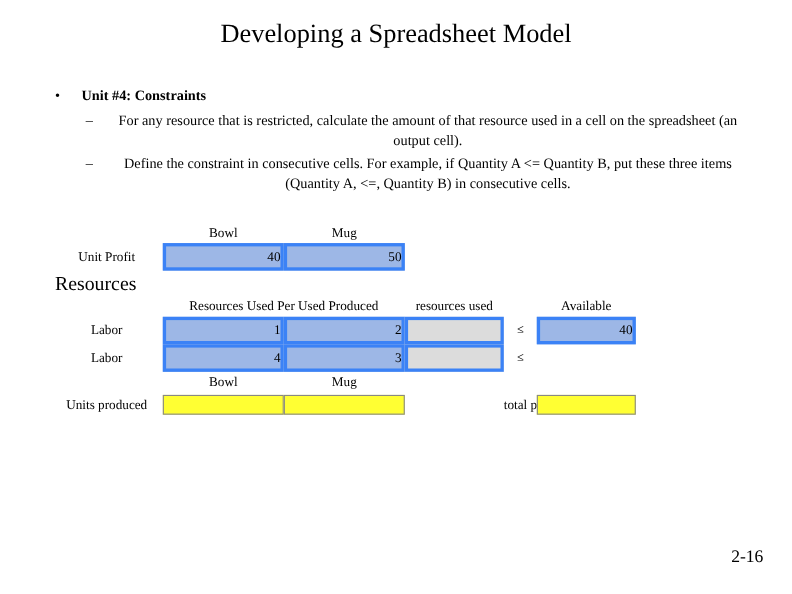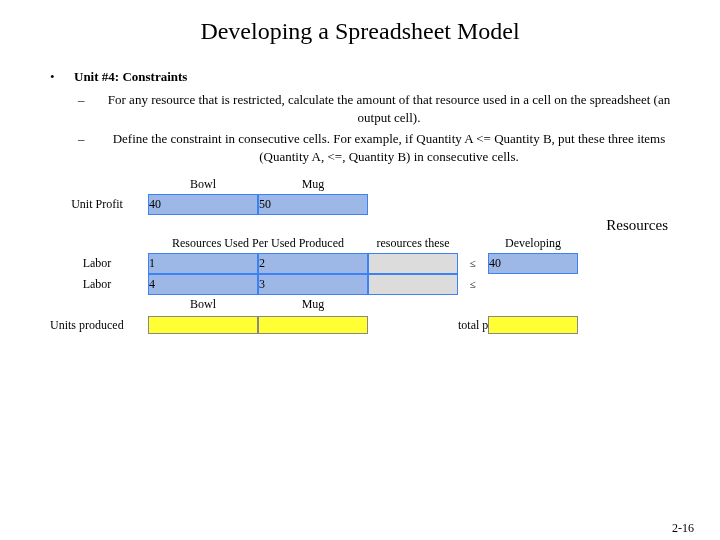--- a/index.html
+++ b/index.html
@@ -10,63 +10,63 @@
     height: 540px;
     font-family: "Times New Roman", Times, serif;
     background: #fff;
     color: #000;
     position: relative;
   }
   .title {
     text-align: center;
     font-size: 24px;
     margin-top: 18px;
-    margin-bottom: 24px;
+    margin-bottom: 34px;
     font-weight: normal;
   }
   .content {
     padding: 0 40px 0 50px;
     font-size: 13px;
   }
   .bul-row { display: flex; }
   .bul { width: 24px; }
   .step-heading { font-weight: bold; }
   .sub-list { margin-top: 6px; }
   .sub-row { display: flex; margin-left: 28px; margin-bottom: 4px; line-height: 1.35; }
   .dash { width: 20px; }
   .sub-text { flex: 1; text-align: center; }
   .company { margin-top: 36px; font-size: 12px; }
-  .sheet { margin-top: 10px; font-size: 12px; }
+  .sheet { margin-top: 27px; font-size: 12px; }
   .grid {
     display: grid;
     grid-template-columns: 98px 110px 110px 90px 30px 90px;
     align-items: center;
   }
   .lbl { text-align: center; padding-right: 4px; }
   .hdr-cell { text-align: center; padding: 2px 0; }
-  .val-cell { text-align: left; padding: 2px 0; border: 1px solid #3b82f6; }
+  .val-cell { text-align: right; padding: 2px 0; border: 3px solid #3b82f6; }
   .b-blue { background: #9db7e6; }
   .b-grey { background: #dcdcdc; }
-  .resources-tag { text-align: right; font-size: 15px; margin-top: 2px; padding-right: 12px; }
+  .resources-tag { text-align: left; font-size: 18px; margin-top: 2px; padding-right: 12px; }
   .le-col { display:flex; flex-direction:column; align-items:center; justify-content:center; font-size:11px; line-height:1; }
   .le-sym { display:inline-block; transform: scaleX(-1); }
   .units-row {
     display: grid;
     grid-template-columns: 98px 110px 110px 90px 30px 90px;
     align-items: center;
     margin-top: 2px;
   }
-  .units-lbl { text-align: left; padding-right: 4px; line-height: 1.1; }
+  .units-lbl { text-align: center; padding-right: 4px; line-height: 1.1; }
   .yellow-cell { background:#ffff33; height:18px; border:1px solid #888; }
   .tp-lbl { text-align:right; padding-right:6px; }
   .page-num {
     position: absolute;
-    bottom: 4px;
+    bottom: 24px;
     right: 26px;
-    font-size: 12px;
+    font-size: 16px;
   }
 </style>
 </head>
 <body>
 
 <div class="title">Developing a Spreadsheet Model</div>
 
 <div class="content">
   <div class="bul-row">
     <div class="bul">•</div>
@@ -102,23 +102,23 @@
       <div></div>
         <div></div>
         <div></div>
     </div>
 
     <div class="resources-tag">Resources</div>
 
     <div class="grid">
       <div></div>
       <div class="hdr-cell" style="grid-column: span 2;">Resources Used Per Used Produced</div>
-      <div class="hdr-cell">resources these</div>
+      <div class="hdr-cell">resources used</div>
       <div></div>
-      <div class="hdr-cell">Developing</div>
+      <div class="hdr-cell">Available</div>
     </div>
 
     <div class="grid">
       <div class="lbl">Labor</div>
       <div class="val-cell b-blue">1</div>
       <div class="val-cell b-blue">2</div>
       <div class="val-cell b-grey">&nbsp;</div>
       <div class="le-col">
           <span class="le-sym">≥</span>
         </div>

